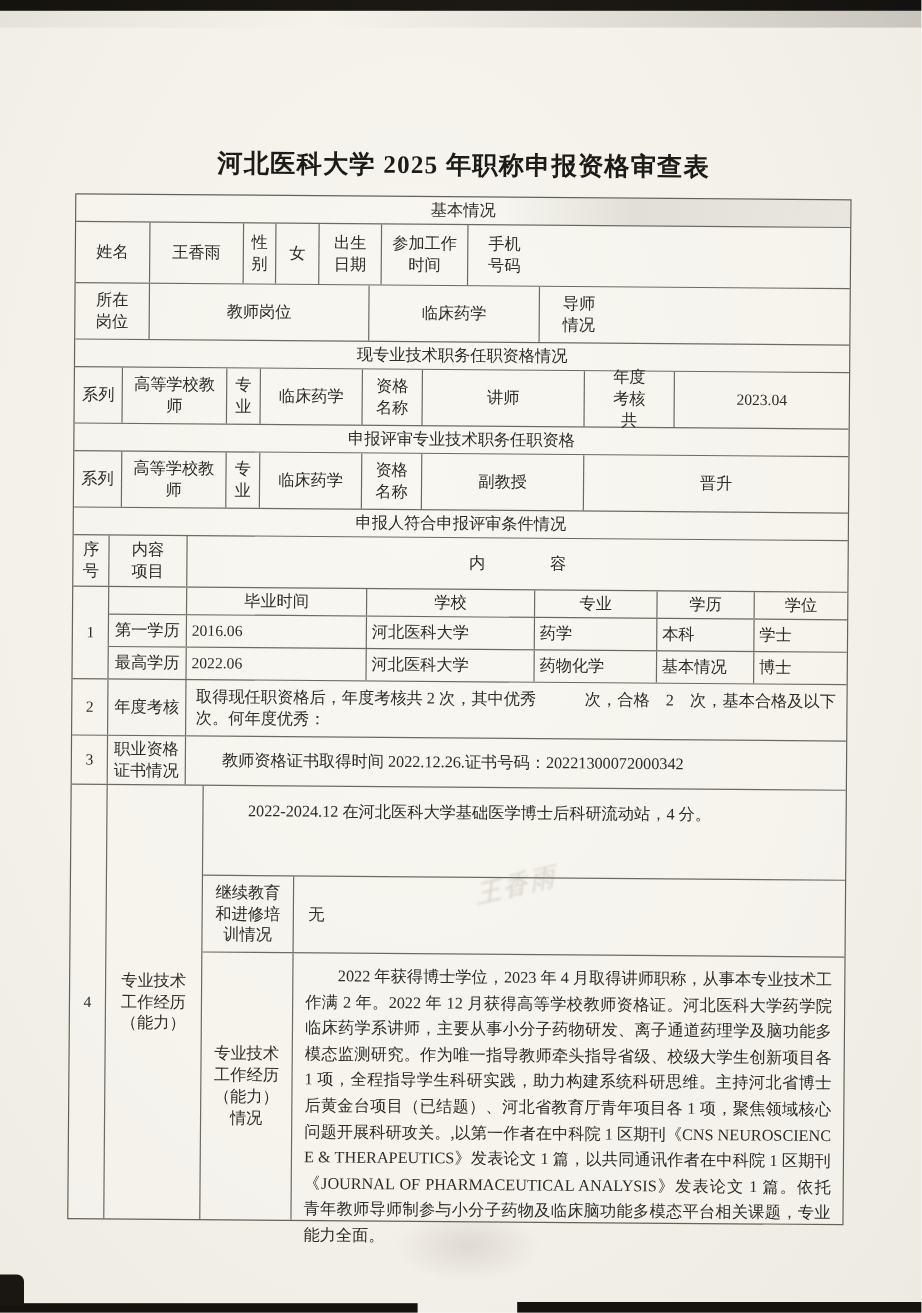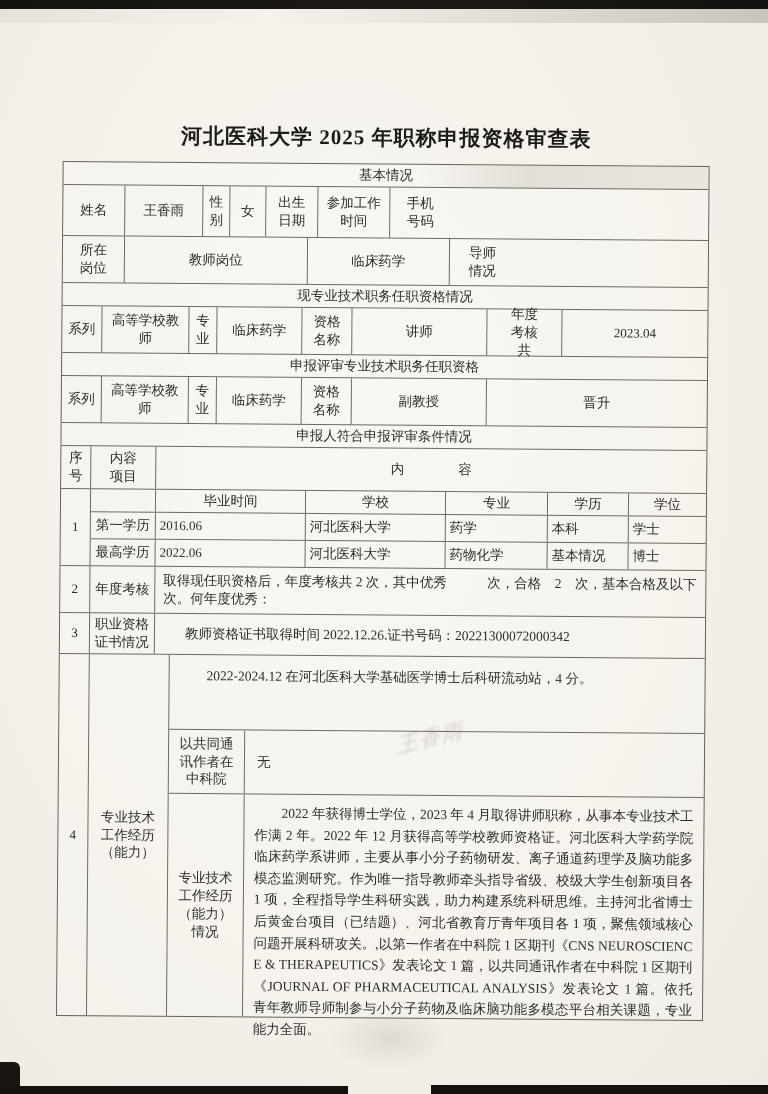--- a/index.html
+++ b/index.html
@@ -208,21 +208,21 @@
           <span class="wrap w4">专业技术工作经历（能力）</span>
         </div>
       <div class="subcol">
         <div class="subrow h75">
           <div class="cell left top grow" style="padding:12px 10px 2px 10px">
               <span class="indent2">2022-2024.12 在河北医科大学基础医学博士后科研流动站，4 分。</span>
             </div>
         </div>
         <div class="subrow h64">
           <div class="cell" style="flex:0 0 76px">
-              <span class="wrap w4">以共同通讯作者在中科院</span>
+              <span class="wrap w4">继续教育和进修培训情况</span>
             </div>
           <div class="cell left grow" style="padding-left:12px">无</div>
         </div>
         <div class="subrow h222">
           <div class="cell" style="flex:0 0 76px">
               <span class="wrap w4">专业技术工作经历（能力）情况</span>
             </div>
           <div class="cell top grow" style="padding:0">
               <span class="para">2022 年获得博士学位，2023 年 4 月取得讲师职称，从事本专业技术工作满 2 年。2022 年 12 月获得高等学校教师资格证。河北医科大学药学院临床药学系讲师，主要从事小分子药物研发、离子通道药理学及脑功能多模态监测研究。作为唯一指导教师牵头指导省级、校级大学生创新项目各 1 项，全程指导学生科研实践，助力构建系统科研思维。主持河北省博士后黄金台项目（已结题）、河北省教育厅青年项目各 1 项，聚焦领域核心问题开展科研攻关。,以第一作者在中科院 1 区期刊《CNS NEUROSCIENCE &amp; THERAPEUTICS》发表论文 1 篇，以共同通讯作者在中科院 1 区期刊《JOURNAL OF PHARMACEUTICAL ANALYSIS》发表论文 1 篇。依托青年教师导师制参与小分子药物及临床脑功能多模态平台相关课题，专业能力全面。</span>
             </div>

